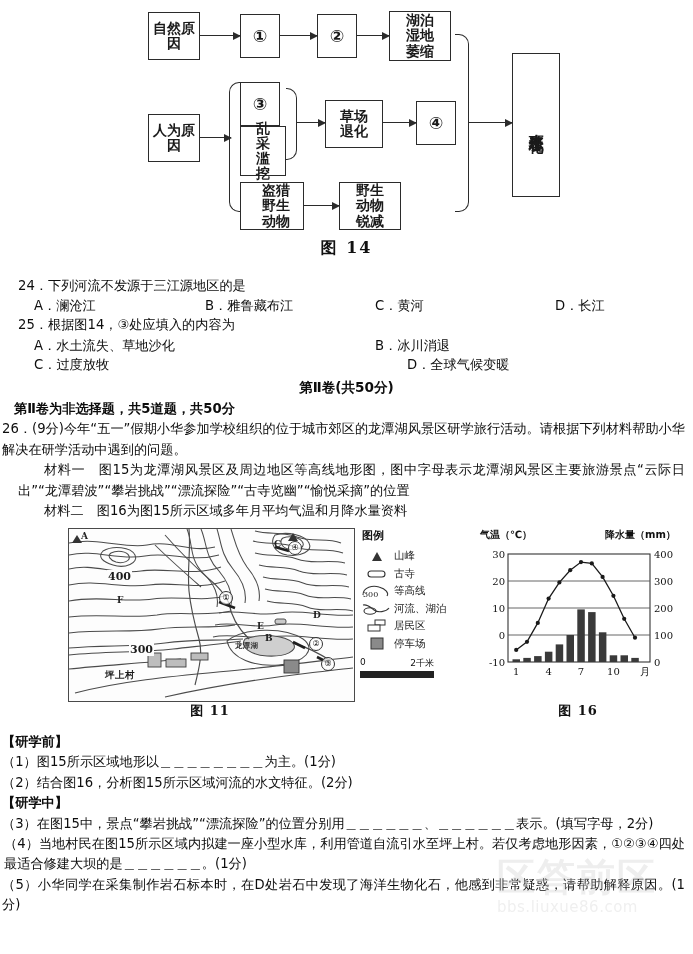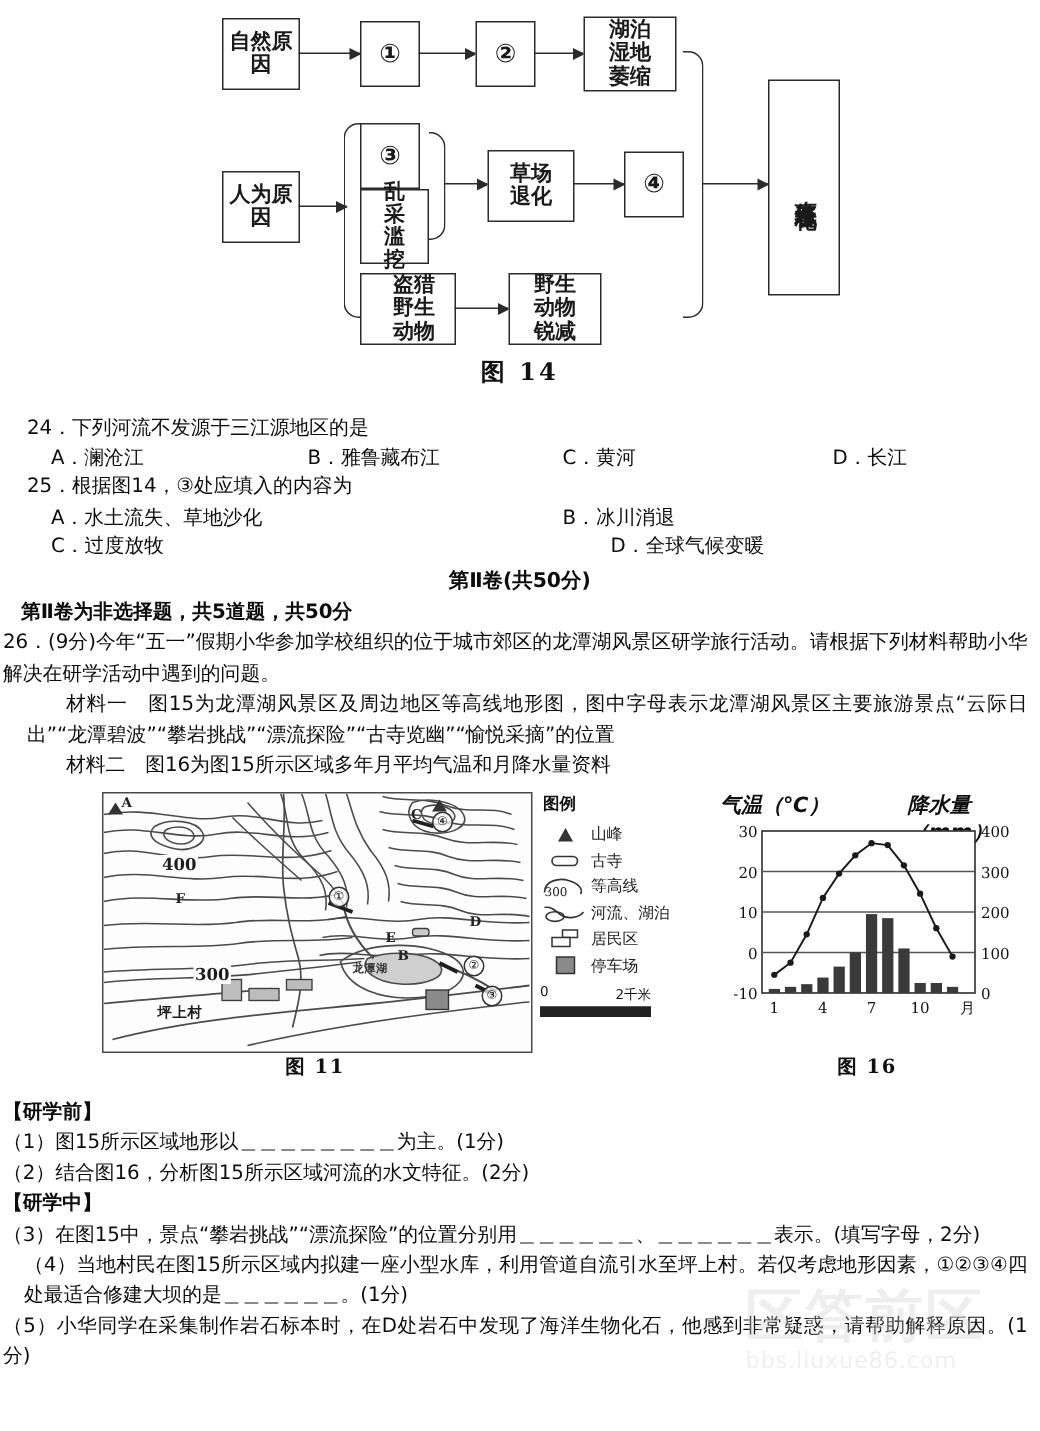--- a/index.html
+++ b/index.html
@@ -105,21 +105,21 @@
   .lg-row{display:flex;align-items:center;height:17.5px;}
   .lg-sym{width:34px;display:flex;align-items:center;justify-content:center;}
   .lg-txt{font-size:10.5px;color:#1c1c1c;}
   .scalebar{margin-top:4px;position:relative;width:74px;}
   .scale-nums{display:flex;justify-content:space-between;font-size:9px;}
   .scale-line{height:5px;border:1.1px solid #222;background:#222;margin-top:1px;}
 
   
   .chart{position:absolute;left:480px;top:2px;width:200px;height:172px;}
   .ch-head{position:relative;height:14px;}
-  .ch-head span{position:absolute;font-size:14px;font-weight:bold;font-style:italic;}
+  .ch-head span{position:absolute;font-size:10px;font-weight:bold;}
   .plot-wrap{position:relative;margin-top:2px;}
 
   
   .wm{
     position:absolute;right:6px;bottom:6px;width:190px;height:90px;
     pointer-events:none;opacity:.35;
   }
   .wm-cn{
     font-size:38px;font-weight:bold;color:#cfcfcf;letter-spacing:2px;
     font-family:"DejaVu Sans","Liberation Sans",sans-serif;
@@ -494,21 +494,21 @@
     <div class="fig-cap" style="position:absolute;left:160px;top:176px;width:100px;font-size:13px;letter-spacing:1px;">图 11</div>
     <div class="fig-cap" style="position:absolute;left:528px;top:176px;width:100px;font-size:13px;letter-spacing:1px;">图 16</div>
   </div>
 
   <div class="txt" style="margin-top:6px;">
     <div class="bold" style="padding-left:2px;">【研学前】</div>
     <div class="para" style="padding-left:2px;">（1）图15所示区域地形以＿＿＿＿＿＿＿＿为主。(1分)</div>
     <div class="para" style="padding-left:2px;">（2）结合图16，分析图15所示区域河流的水文特征。(2分)</div>
     <div class="bold" style="padding-left:2px;">【研学中】</div>
     <div class="para" style="padding-left:2px;padding-right:8px;">（3）在图15中，景点“攀岩挑战”“漂流探险”的位置分别用＿＿＿＿＿＿、＿＿＿＿＿＿表示。(填写字母，2分)</div>
-    <div class="para" style="padding-left:16px;padding-right:8px;">（4）当地村民在图15所示区域内拟建一座小型水库，利用管道自流引水至坪上村。若仅考虑地形因素，①②③④四处最适合修建大坝的是＿＿＿＿＿＿。(1分)</div>
+    <div class="para" style="padding-left:4px;padding-right:8px;">（4）当地村民在图15所示区域内拟建一座小型水库，利用管道自流引水至坪上村。若仅考虑地形因素，①②③④四处最适合修建大坝的是＿＿＿＿＿＿。(1分)</div>
     <div class="para" style="padding-left:2px;padding-right:8px;">（5）小华同学在采集制作岩石标本时，在D处岩石中发现了海洋生物化石，他感到非常疑惑，请帮助解释原因。(1分)</div>
   </div>
 
   <div class="wm">
     <div class="wm-cn">区答前区</div>
     <div class="wm-url">bbs.liuxue86.com</div>
   </div>
 
 </div>
 

